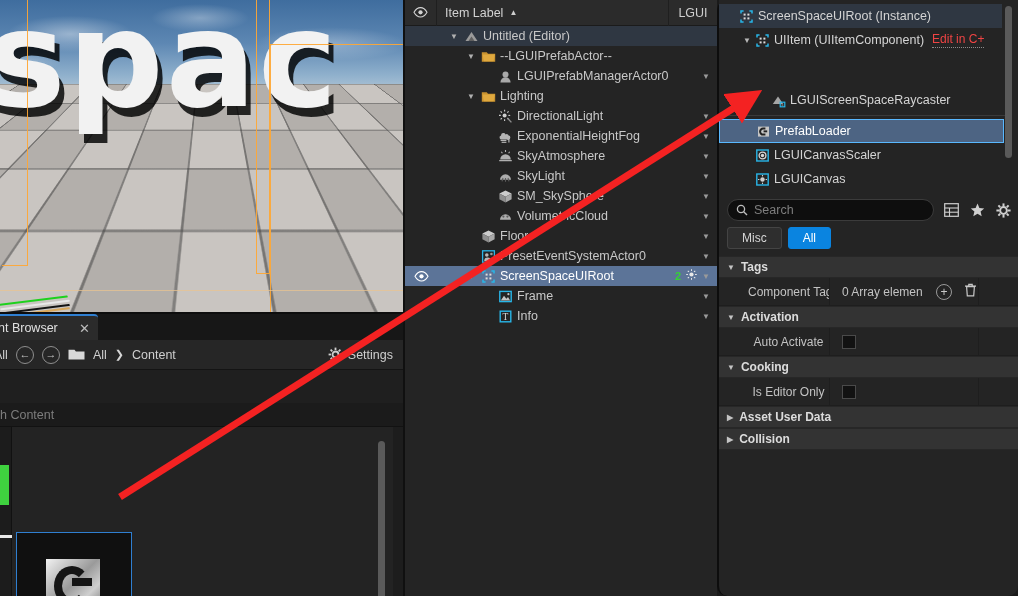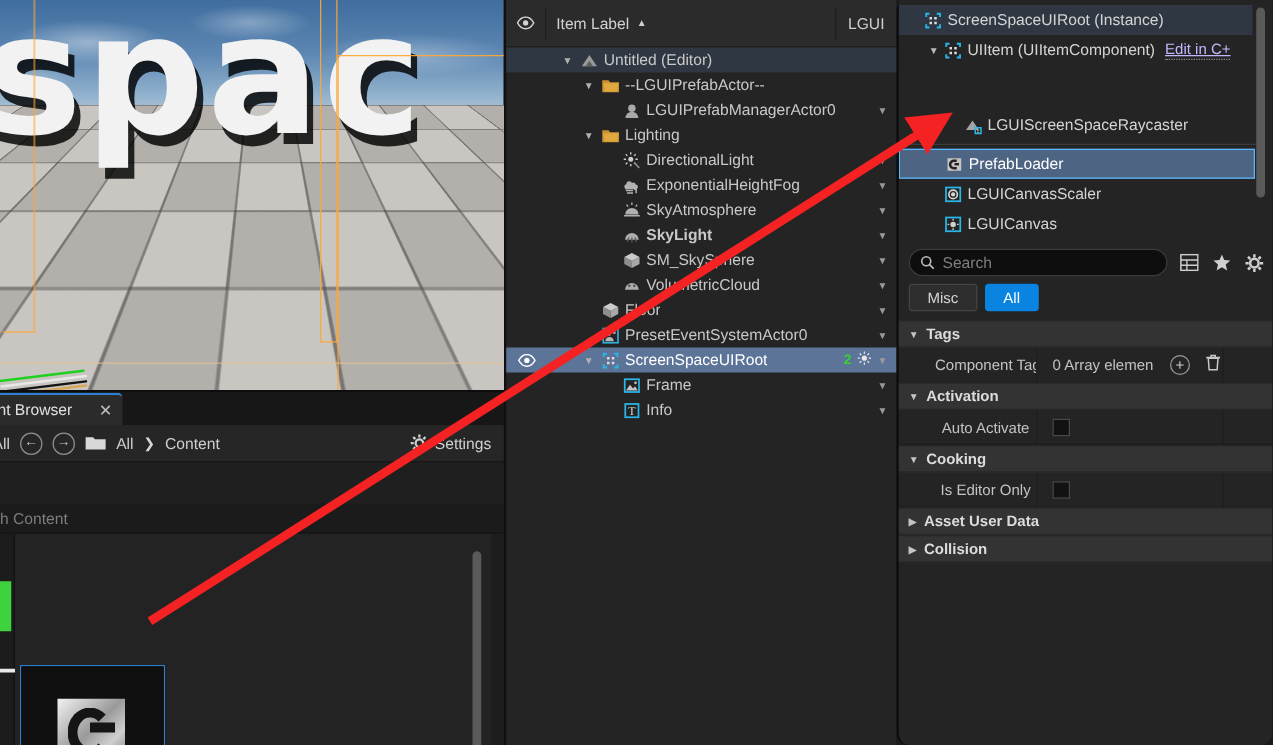--- a/index.html
+++ b/index.html
@@ -70,21 +70,21 @@
     position: absolute; left: -6px; top: 286px; width: 92px; height: 28px;
   }
   .gz { position: absolute; height: 2px; border-radius: 1px; }
 
   
   #outliner {
     position: absolute; left: 403px; top: 0; width: 314px; height: 596px;
     background: #242424; border-left: 2px solid #101010;
   }
   .ol-header {
-    display: flex; align-items: center; height: 38px;
+    display: flex; align-items: center; height: 26px;
     background: #2b2b2b; border-bottom: 1px solid #1b1b1b;
     font-size: 12.5px; color: #d2d2d2;
   }
   .ol-eyecol { width: 32px; display: flex; align-items: center; justify-content: center;
     border-right: 1px solid #1f1f1f; height: 26px; }
   .ol-labelcol { flex: 1; display: flex; align-items: center; gap: 6px; padding-left: 8px; height: 26px; }
   .ol-lguicol { width: 49px; text-align: center; border-left: 1px solid #1f1f1f;
     line-height: 26px; height: 26px; color: #cfcfcf; }
   .sortarrow { font-size: 8px; color: #cfcfcf; }
 
@@ -116,22 +116,22 @@
     display: flex; align-items: center; height: 24px; font-size: 12.5px;
     color: #d4d4d4; padding-left: 6px; white-space: nowrap;
   }
   .ct-row.root { background: #2f3742; }
   .ct-row.selected { background: #4d6483; color: #fff; border: 1px solid #59b8ff; height: 24px; }
   .ct-row .ctri { width: 12px; font-size: 8px; color: #b8b8b8; text-align: center; flex: none; }
   .ct-row .ctri.empty { visibility: hidden; }
   .ct-row .cico { width: 18px; height: 16px; display: flex; align-items: center; justify-content: center; flex: none; }
   .ct-row .clab { margin-left: 3px; }
   .editcpp {
-    margin-left: 8px; color: #c4b5fd; font-size: 12px;
-    border-bottom: 1px dotted #8a8a8a; padding-bottom: 1px; text-decoration: underline;
+    margin-left: 8px; color: #ef4444; font-size: 12px;
+    border-bottom: 1px dotted #8a8a8a; padding-bottom: 1px;
   }
   .ct-divider { height: 1px; background: #3a3a3a; margin: 3px 8px 3px 4px; }
 
   .srch-bar { display: flex; align-items: center; gap: 8px; padding: 6px 6px 4px 8px; }
   .srch-box {
     flex: 1; height: 22px; border-radius: 11px; background: #0e0e0e;
     border: 1px solid #3b3b3b; display: flex; align-items: center; gap: 6px; padding: 0 8px;
   }
   .srch-ph { color: #7e7e7e; font-size: 12.5px; }
   .hdr-ico { width: 18px; height: 18px; display: flex; align-items: center; justify-content: center; }
@@ -409,21 +409,21 @@
               </svg>
             </span>
             <span class="lab">SkyAtmosphere</span>
           </div>
           <div class="rightslot">
             <span class="chev">▼</span>
           </div>
         </div>
         <div class="ol-row">
           <div class="eyeslot"></div>
-          <div class="namewrap" style="padding-left: 46px; font-weight: bold;">
+          <div class="namewrap" style="padding-left: 46px;">
             <span class="tri empty">▼</span>
             <span class="ico">
               <svg width="15" height="15" viewBox="0 0 15 15">
                 <path d="M2 10.8a5.5 5.5 0 0 1 11 0z" fill="#adadad"></path>
                 <g stroke="#5c5c5c" stroke-width="1.1">
                  <line x1="5" y1="9" x2="4" y2="12.4"></line>
                  <line x1="7.5" y1="9" x2="7.5" y2="12.8"></line>
                  <line x1="10" y1="9" x2="11" y2="12.4"></line>
                 </g>
               </svg>

